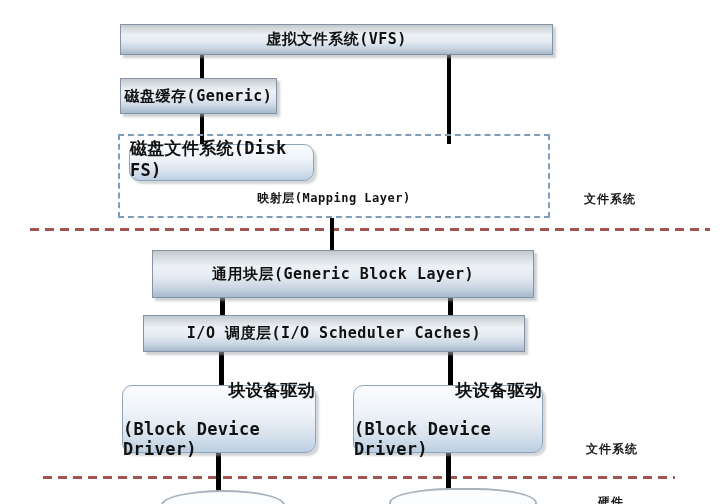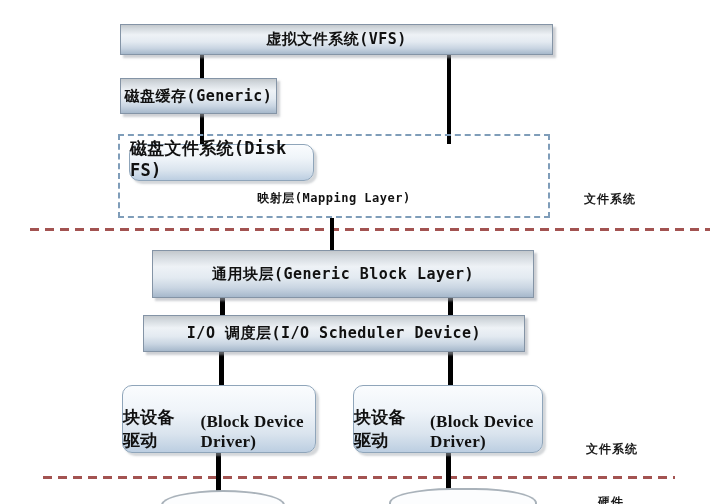--- a/index.html
+++ b/index.html
@@ -23,21 +23,21 @@
 
   
   .rd-box {
     border:1px solid #8fa5ba;
     border-radius:10px;
     background:linear-gradient(180deg,#fafcfe 0%,#eff4f9 38%,#dae4ee 72%,#bccee1 100%);
     box-shadow:3px 3px 2px rgba(170,175,181,0.5);
     display:flex; align-items:flex-end; justify-content:center;
     font-size:17px; font-weight:bold; letter-spacing:0.3px;
   }
-  .rd-box.two-line { flex-direction:row; justify-content:center; gap:17px;font-family:Liberation Serif, serif; }
+  .rd-box.two-line { flex-direction:column; justify-content:center; gap:17px; }
 
   
   .dash-group {
     border:2px dashed #7f9db9;
     background:transparent;
   }
 
   
   .vline { background:#000000; }
 
@@ -98,21 +98,21 @@
     <div class="mapping-label" style="top:54px;">映射层(Mapping Layer)</div>
   </div>
 
   <div class="abs side-label" style="left:584px; top:191px;">文件系统</div>
 
   <div class="abs sq-box" style="left:143px; top:250px; width:382px; height:48px;margin-left:9px;">
     <span>通用块层(Generic Block Layer)</span>
   </div>
 
   <div class="abs sq-box" style="left:143px; top:315px; width:382px; height:37px;">
-    <span>I/O 调度层(I/O Scheduler Device)</span>
+    <span>I/O 调度层(I/O Scheduler Caches)</span>
   </div>
 
   <div class="abs rd-box two-line" style="left:122px; top:385px; width:194px; height:68px;">
     <span>块设备驱动</span>
     <span>(Block Device Driver)</span>
   </div>
   <div class="abs rd-box two-line" style="left:353px; top:385px; width:190px; height:68px;">
     <span>块设备驱动</span>
     <span>(Block Device Driver)</span>
   </div>

